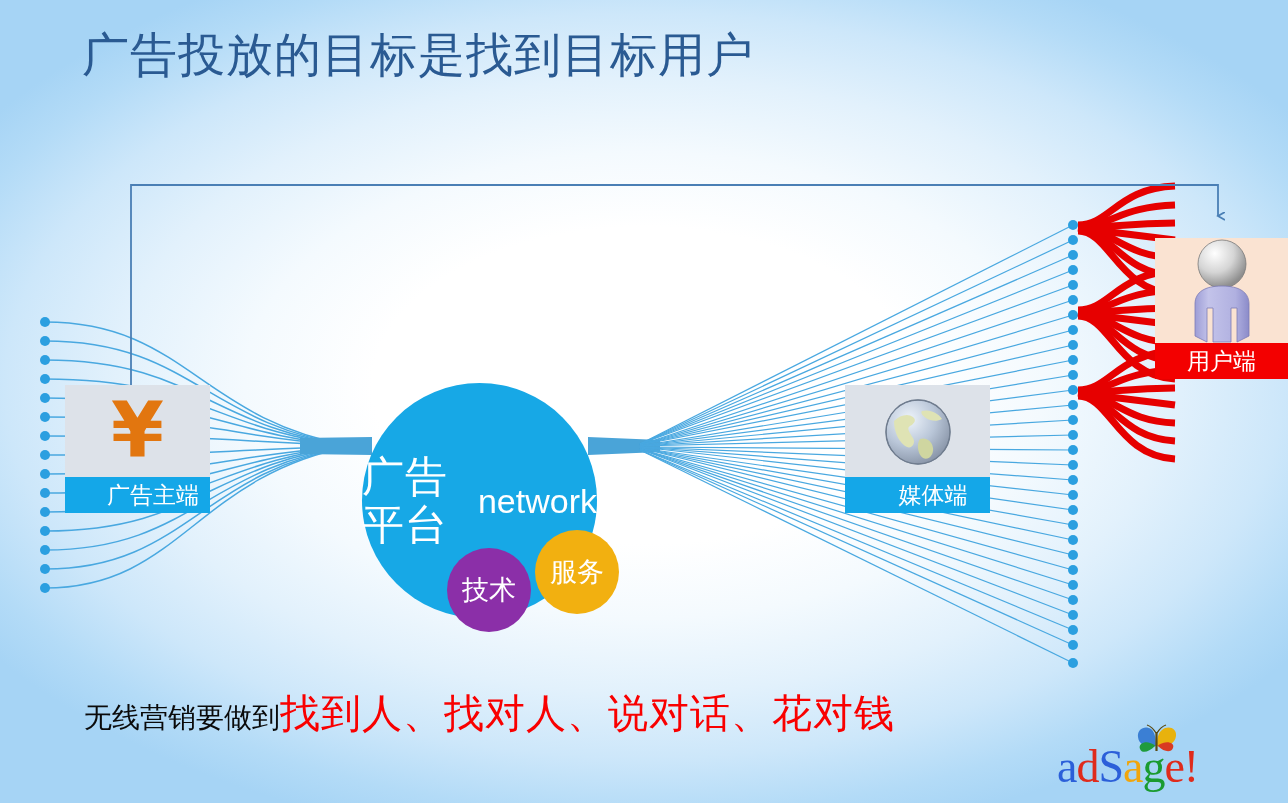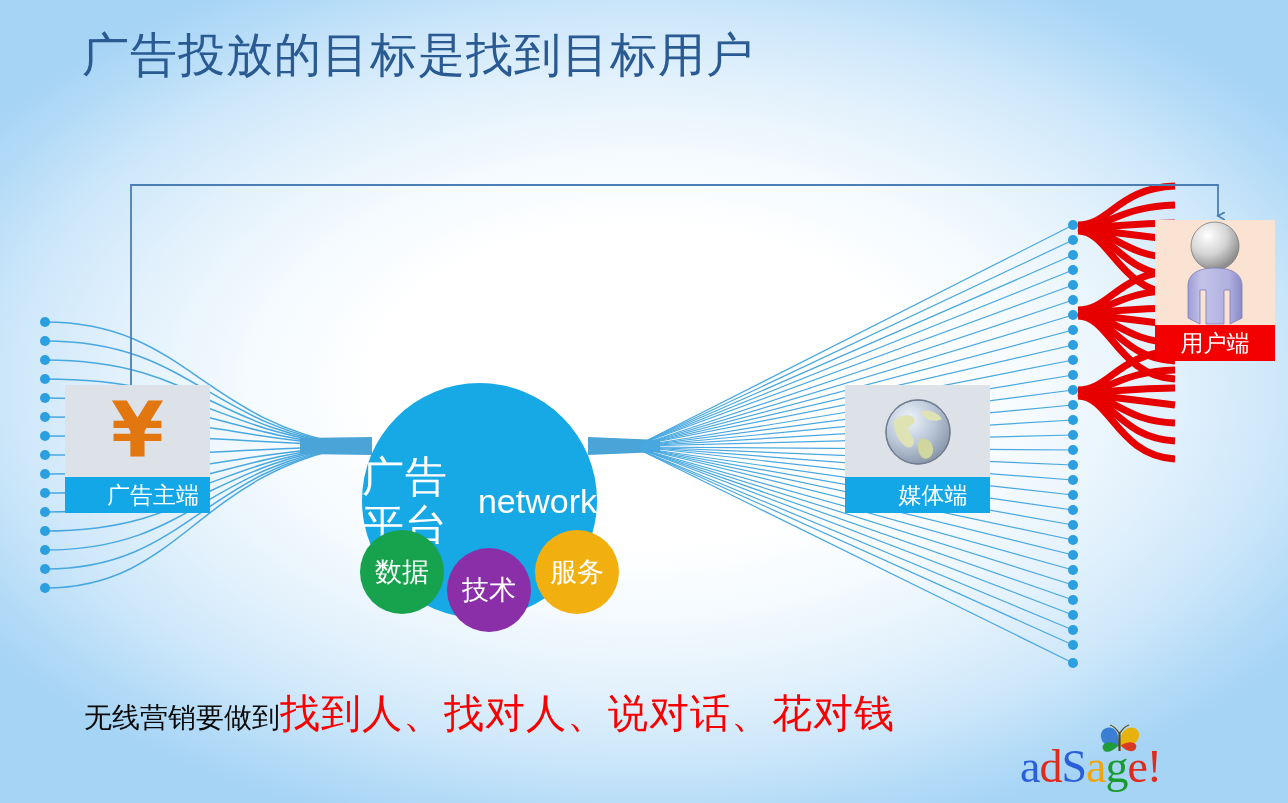--- a/index.html
+++ b/index.html
@@ -79,22 +79,22 @@
     font-size: 76px;
     font-weight: bold;
     color: #e2760f;
     font-family: "DejaVu Sans", "Liberation Sans", sans-serif;
     line-height: 1;
   }
 
   #user-box {
     position: absolute;
     left: 1155px;
-    top: 220px;
-    width: 120px;
+    top: 238px;
+    width: 133px;
   }
   #user-box .node-pic {
     height: 105px;
     background: #fae3d2;
     align-items: flex-end;
   }
 
   
   #platform-circle {
     position: absolute;
@@ -150,21 +150,21 @@
   #bottom-red {
     font-size: 40px;
     color: #f90000;
     font-weight: normal;
     letter-spacing: 1px;
   }
 
   
   #logo {
     position: absolute;
-    left: 1020px;
+    left: 1057px;
     top: 726px;
     width: 190px;
     height: 66px;
   }
   #logo-text {
     position: absolute;
     left: 0;
     bottom: 0;
     font-size: 46px;
     line-height: 50px;
@@ -337,23 +337,20 @@
       <span id="yen-symbol">¥</span>
     </div>
     <div class="node-cap cap-blue">广告主端</div>
   </div>
 
   <div id="platform-circle">
     <div id="platform-cn">广告平台</div>
     <div id="platform-en">network</div>
   </div>
 
-  <div class="mini-circle" id="circle-data">
-    <span>数据</span>
-  </div>
   <div class="mini-circle" id="circle-service">
     <span>服务</span>
   </div>
   <div class="mini-circle" id="circle-tech">
     <span>技术</span>
   </div>
 
   <div class="node-box" id="media-box">
     <div class="node-pic">
       <svg width="76" height="76" viewBox="0 0 76 76">

